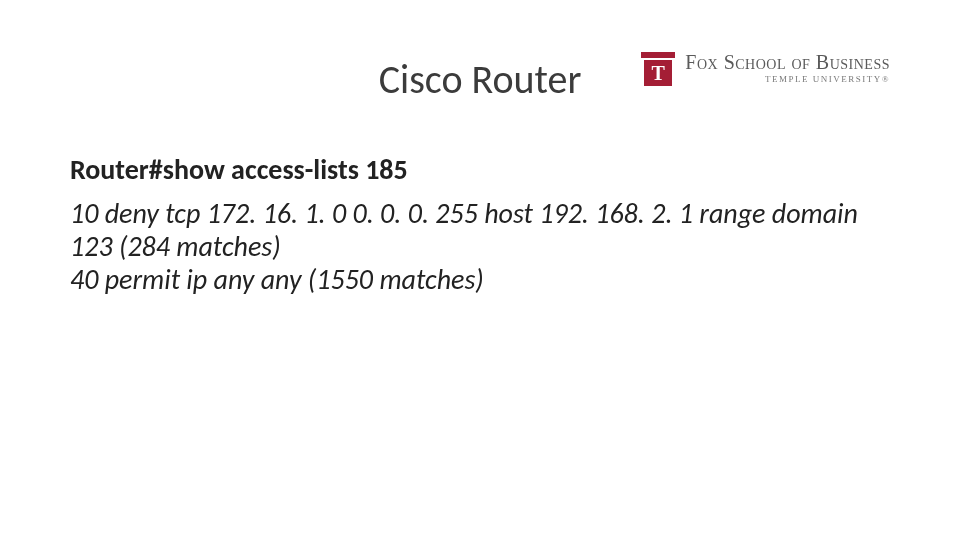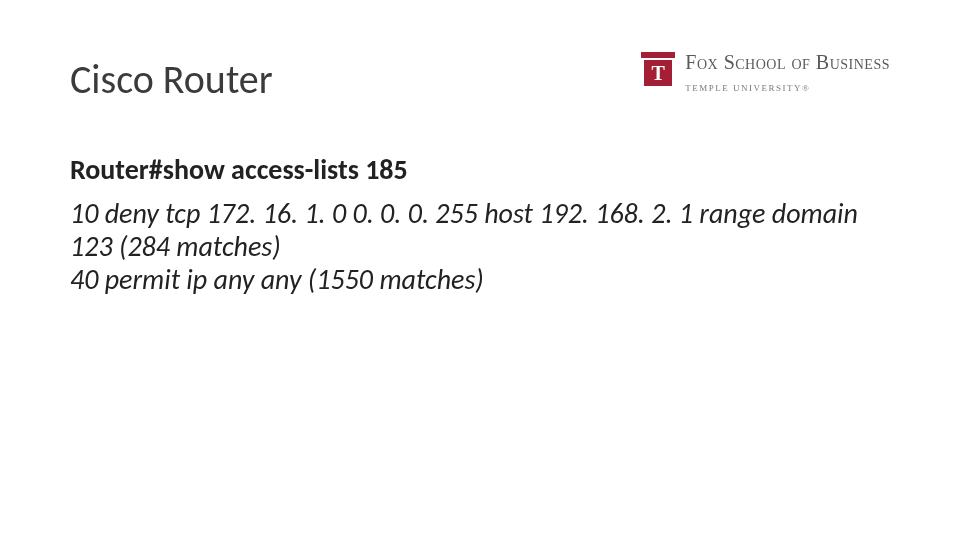--- a/index.html
+++ b/index.html
@@ -18,20 +18,21 @@
     height: 540px;
     box-sizing: border-box;
     padding: 55px 70px 0 70px;
   }
   .title {
     font-size: 40px;
     font-weight: 400;
     color: #3b3b3b;
     letter-spacing: 0px;
     margin-bottom: 48px;
+    text-align: center;
   }
   .command {
     font-size: 28px;
     font-weight: 700;
     color: #222;
     margin-bottom: 10px;
   }
   .output {
     font-size: 28px;
     font-style: italic;
@@ -71,34 +72,35 @@
     justify-content: center;
     color: #fff;
     font-family: Georgia, serif;
     font-weight: bold;
     font-size: 20px;
   }
   .logo-text {
     display: flex;
     flex-direction: column;
     line-height: 1;
+    text-align: right;
   }
   .logo-main {
     font-family: Georgia, "Times New Roman", serif;
     font-variant: small-caps;
     letter-spacing: 0.5px;
     font-size: 20px;
     color: #5a5a5a;
   }
   .logo-sub {
     font-family: Georgia, "Times New Roman", serif;
     font-size: 9px;
     letter-spacing: 1.5px;
     color: #7a7a7a;
-    margin-top: 12px;
+    margin-top: 3px;
   }
 </style>
 </head>
 <body>
 
 <div class="slide">
 
   <div class="logo">
     <div class="logo-mark">
       <div class="logo-top"></div>

